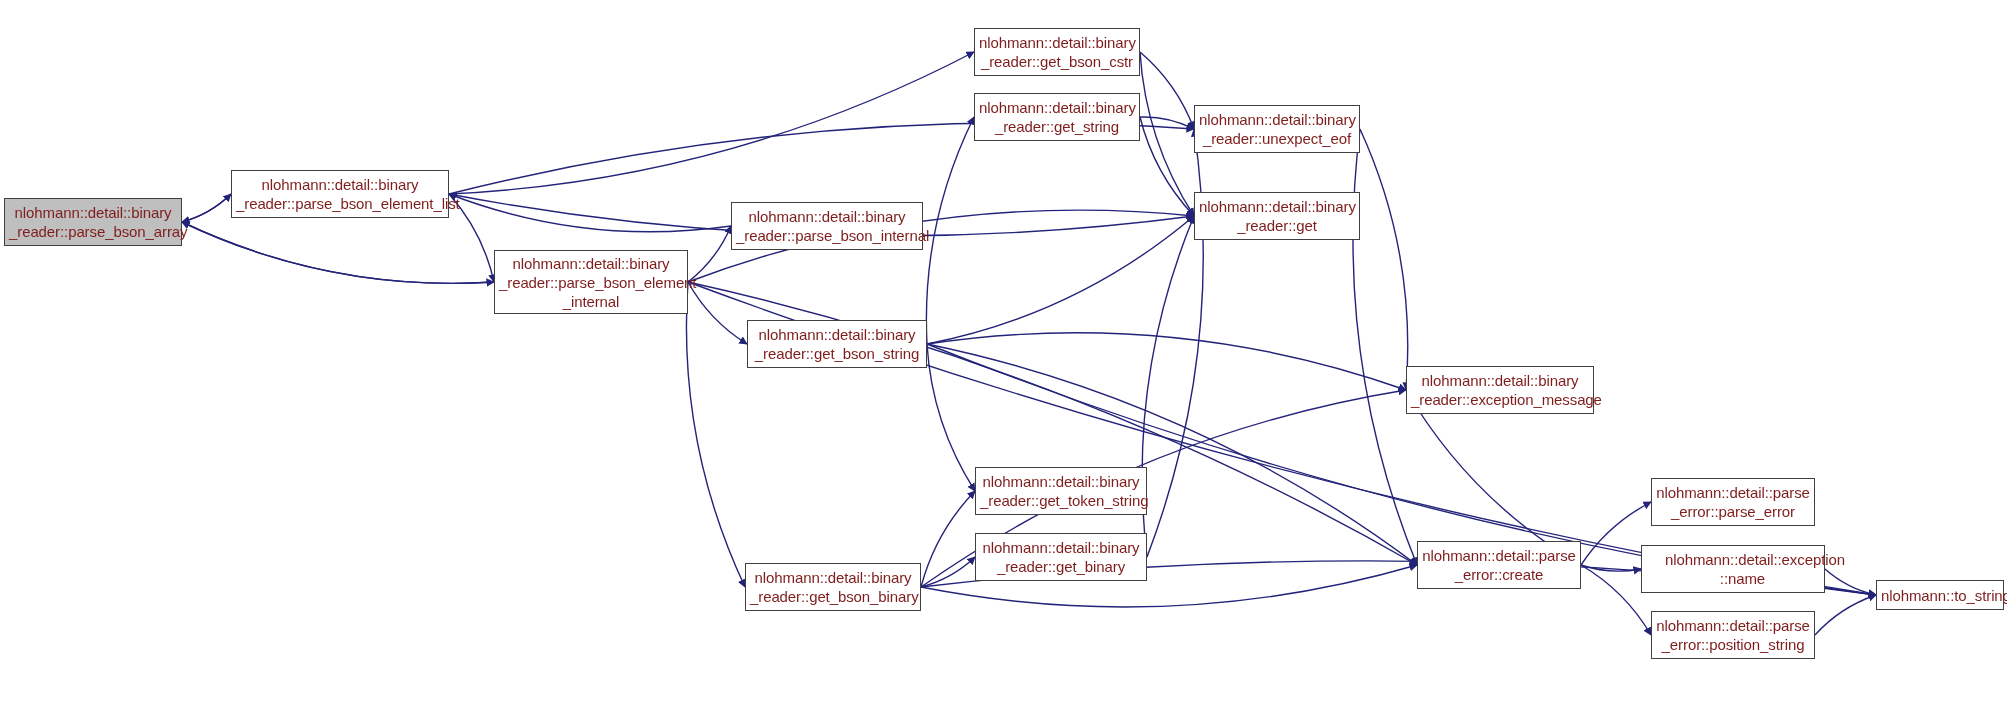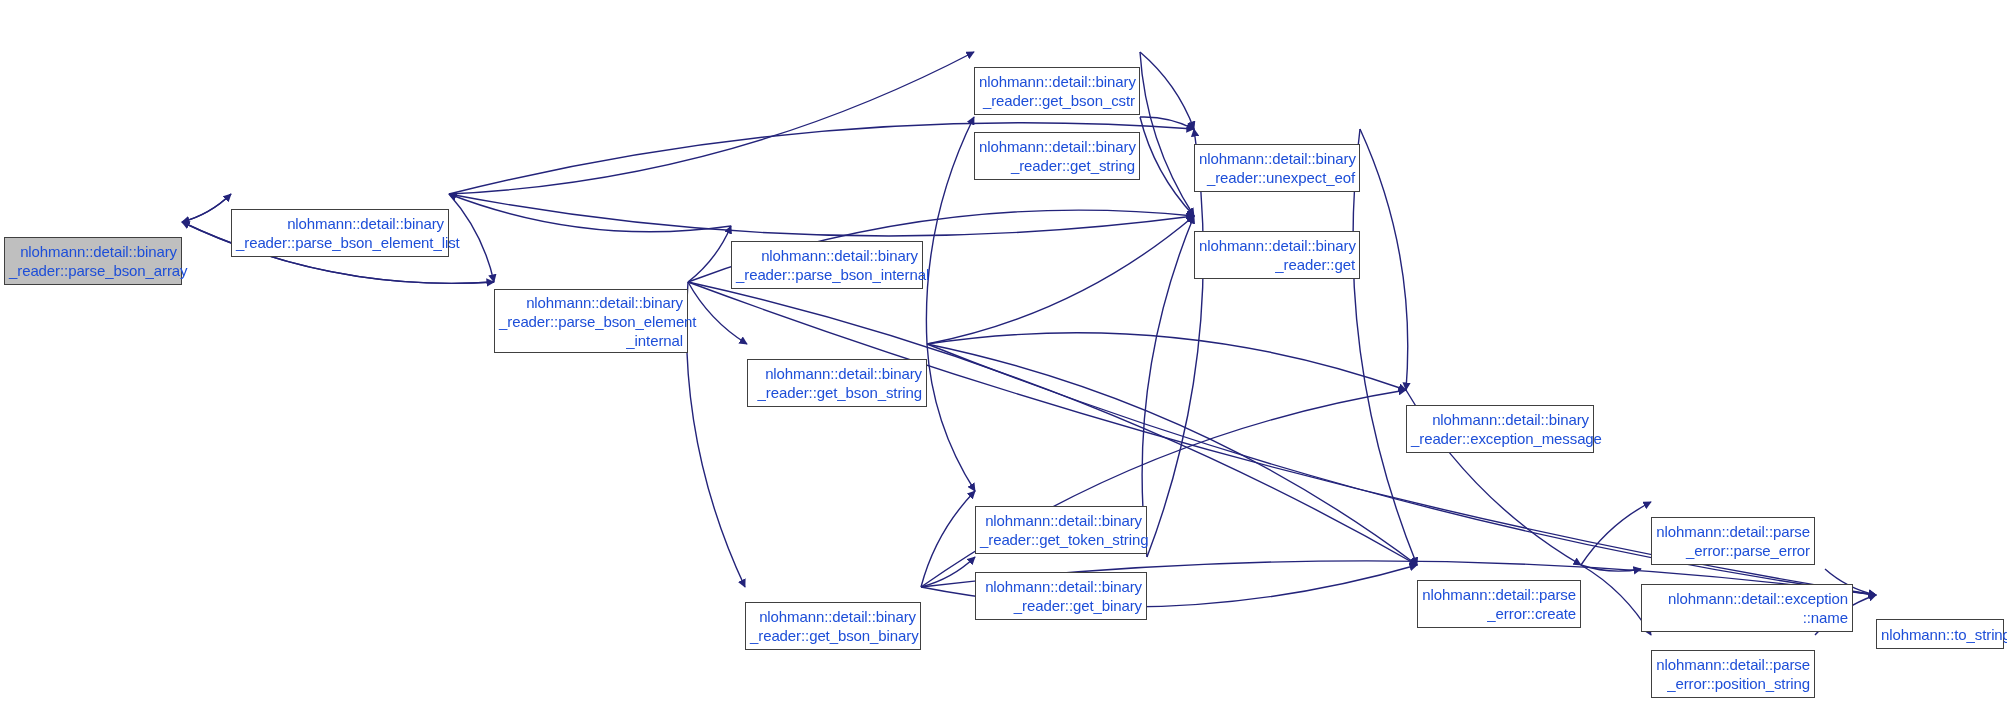--- a/index.html
+++ b/index.html
@@ -22,31 +22,30 @@
     top: 0;
     width: 2007px;
     height: 720px;
     pointer-events: none;
   }
   .node {
     position: absolute;
     box-sizing: border-box;
     border: 1px solid #404040;
     background: #ffffff;
-    color: #1d4ed8;
+    color: #7f1d1d;
     display: flex;
     align-items: center;
     justify-content: center;
-    text-align: right;
+    text-align: center;
     font-size: 15px;
     line-height: 19px;
     letter-spacing: -0.1px;
     white-space: pre-line;
     z-index: 2;
-    margin-top: 39px;
   }
   .node.highlight {
     background: #bfbfbf;
   }
   .node .label {
     display: block;
     width: 100%;
     padding: 0 4px;
     box-sizing: border-box;
   }
@@ -129,19 +128,19 @@
       <div class="node" style="left: 975px; top: 467px; width: 172px; height: 48px;"><span class="label">nlohmann::detail::binary
 _reader::get_token_string</span></div>
       <div class="node" style="left: 975px; top: 533px; width: 172px; height: 48px;"><span class="label">nlohmann::detail::binary
 _reader::get_binary</span></div>
       <div class="node" style="left: 745px; top: 563px; width: 176px; height: 48px;"><span class="label">nlohmann::detail::binary
 _reader::get_bson_binary</span></div>
       <div class="node" style="left: 1417px; top: 541px; width: 164px; height: 48px;"><span class="label">nlohmann::detail::parse
 _error::create</span></div>
       <div class="node" style="left: 1651px; top: 478px; width: 164px; height: 48px;"><span class="label">nlohmann::detail::parse
 _error::parse_error</span></div>
-      <div class="node" style="left: 1641px; top: 545px; width: 212px; height: 48px; padding-left: 19px;"><span class="label">nlohmann::detail::exception
+      <div class="node" style="left: 1641px; top: 545px; width: 184px; height: 48px; padding-left: 19px;"><span class="label">nlohmann::detail::exception
 ::name</span></div>
       <div class="node" style="left: 1651px; top: 611px; width: 164px; height: 48px;"><span class="label">nlohmann::detail::parse
 _error::position_string</span></div>
       <div class="node" style="left: 1876px; top: 580px; width: 128px; height: 30px;"><span class="label">nlohmann::to_string</span></div>
     </div>
 </div>
 
 </body></html>

